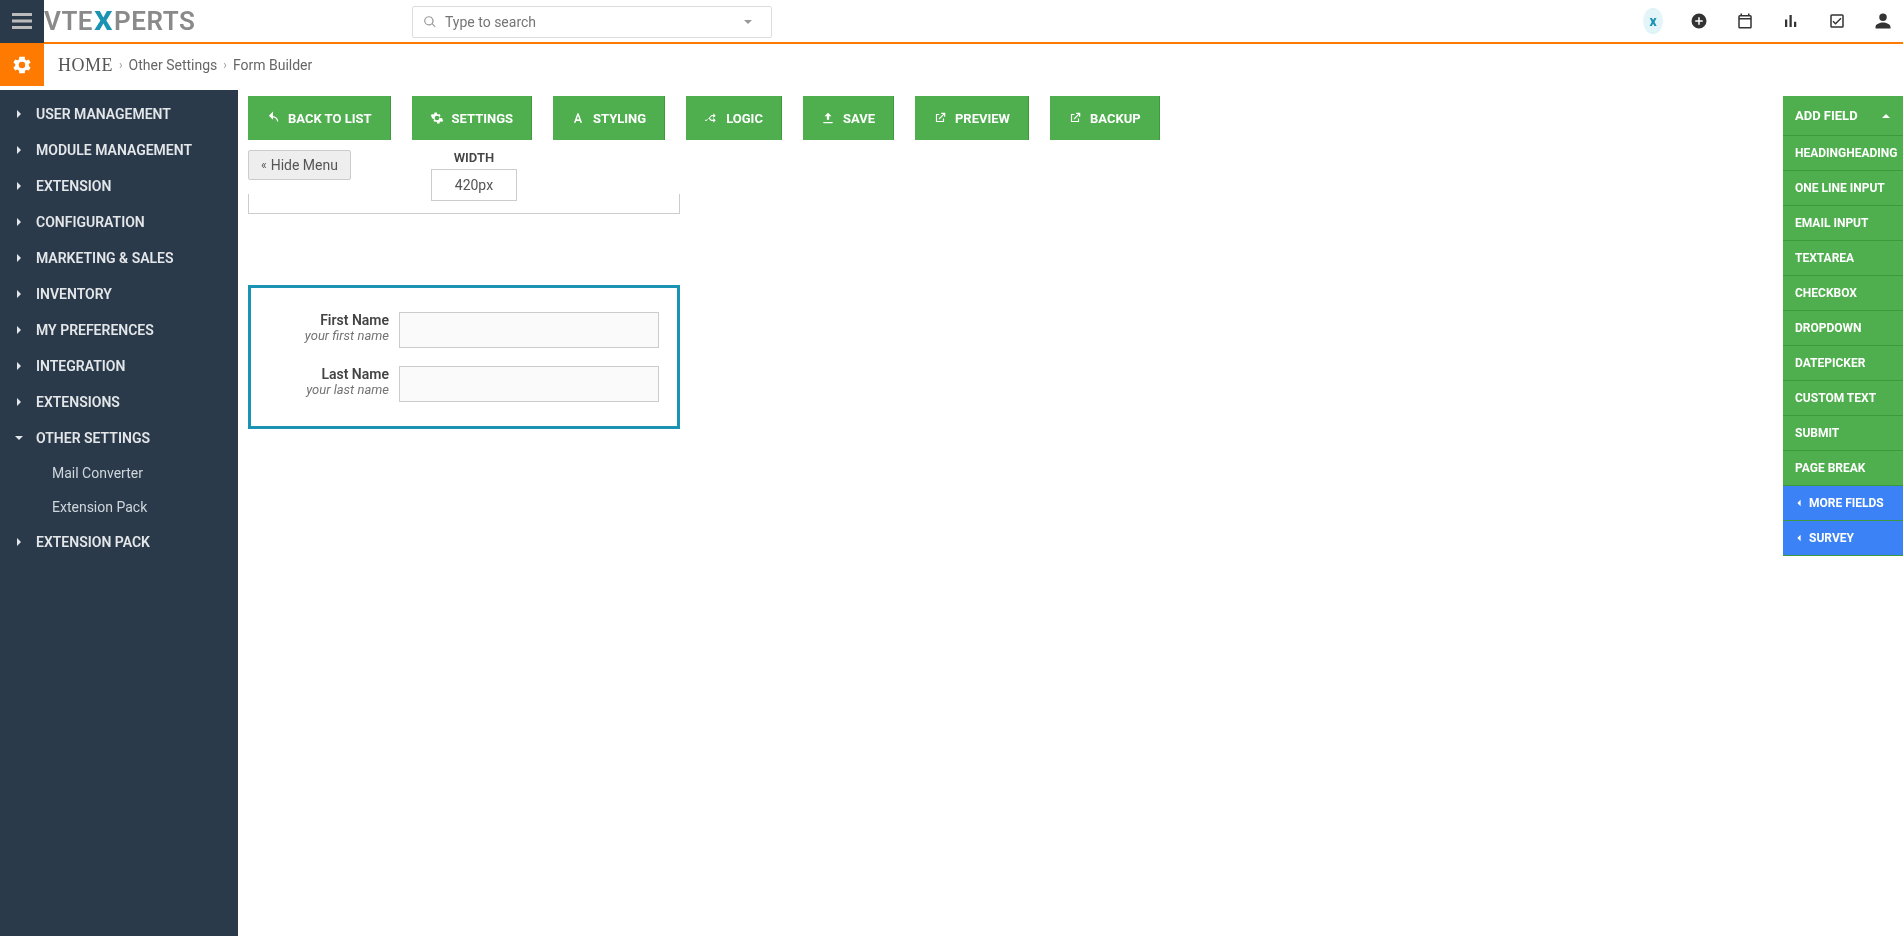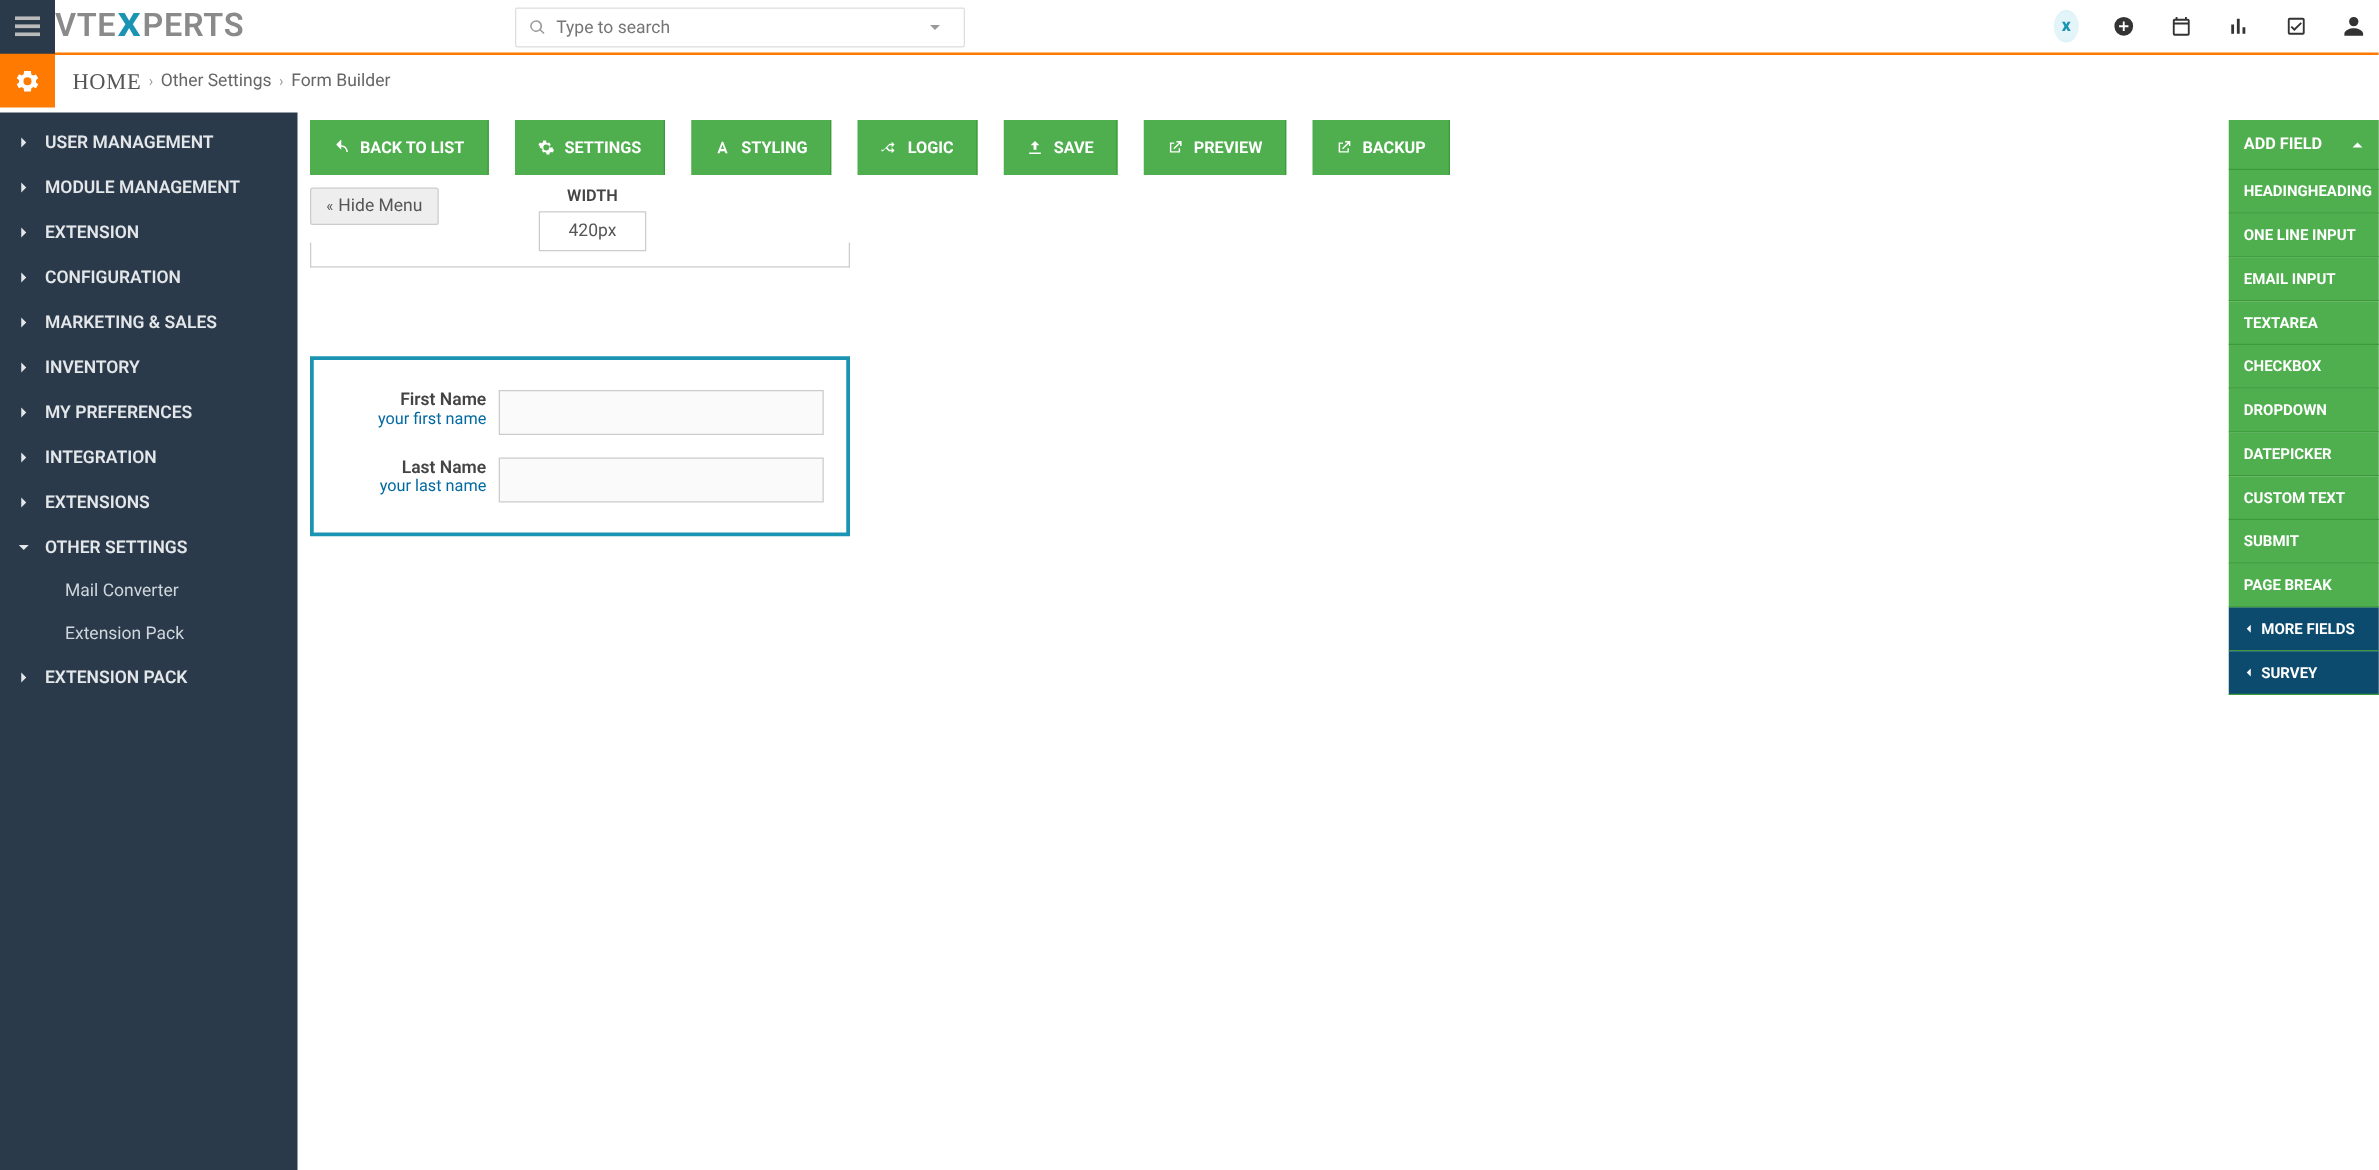--- a/index.html
+++ b/index.html
@@ -52,29 +52,29 @@
 .width-label { font-size:13px; font-weight:600; color:#444; margin-bottom:4px; }
 .width-input { width:86px; height:32px; border:1px solid #ccc; text-align:center; font-size:14px; color:#555; }
 .ruler { margin-top:4px; width:432px; height:20px; border-left:1px solid #ccc; border-right:1px solid #ccc; border-bottom:1px solid #ccc; position:absolute; left:0; top:40px; }
 
 
 .form-canvas { margin-top:84px; width:432px; border:3px solid #1b94b3; padding:24px 18px; }
 .form-row { display:flex; align-items:flex-start; margin-bottom:18px; }
 .form-row:last-child { margin-bottom:0; }
 .form-label-col { width:130px; text-align:right; padding-right:10px; }
 .form-label { font-size:14px; font-weight:600; color:#444; }
-.form-hint { font-size:13px; color:#0369a1; }
+.form-hint { font-size:13px; font-style:italic; color:#737373; }
 .form-input { flex:1; height:36px; border:1px solid #ccc; background:#fafafa; }
 
 
 .rightpanel { position:absolute; right:0; top:96px; width:120px; }
 .rp-head { background:#4fae4e; color:#fff; font-size:13px; font-weight:700; padding:12px 12px; display:flex; align-items:center; justify-content:space-between; cursor:pointer; border-bottom:1px solid #3d9a3c; }
 .rp-head svg { width:10px; height:10px; fill:#fff; }
 .rp-item { background:#4fae4e; color:#fff; font-size:12px; font-weight:700; padding:10px 12px; cursor:pointer; border-bottom:1px solid #3d9a3c; display:flex; align-items:center; gap:6px; }
-.rp-item.more { background:#0c4a6e; }
+.rp-item.more { background:#3b82f6; }
 .rp-item svg { width:8px; height:8px; fill:#fff; }
 </style>
 </head>
 <body>
 
 <div class="topbar">
   <div class="menu-toggle">
     <svg viewBox="0 0 20 16">
         <rect width="20" height="3"></rect>
         <rect y="6.5" width="20" height="3"></rect>

